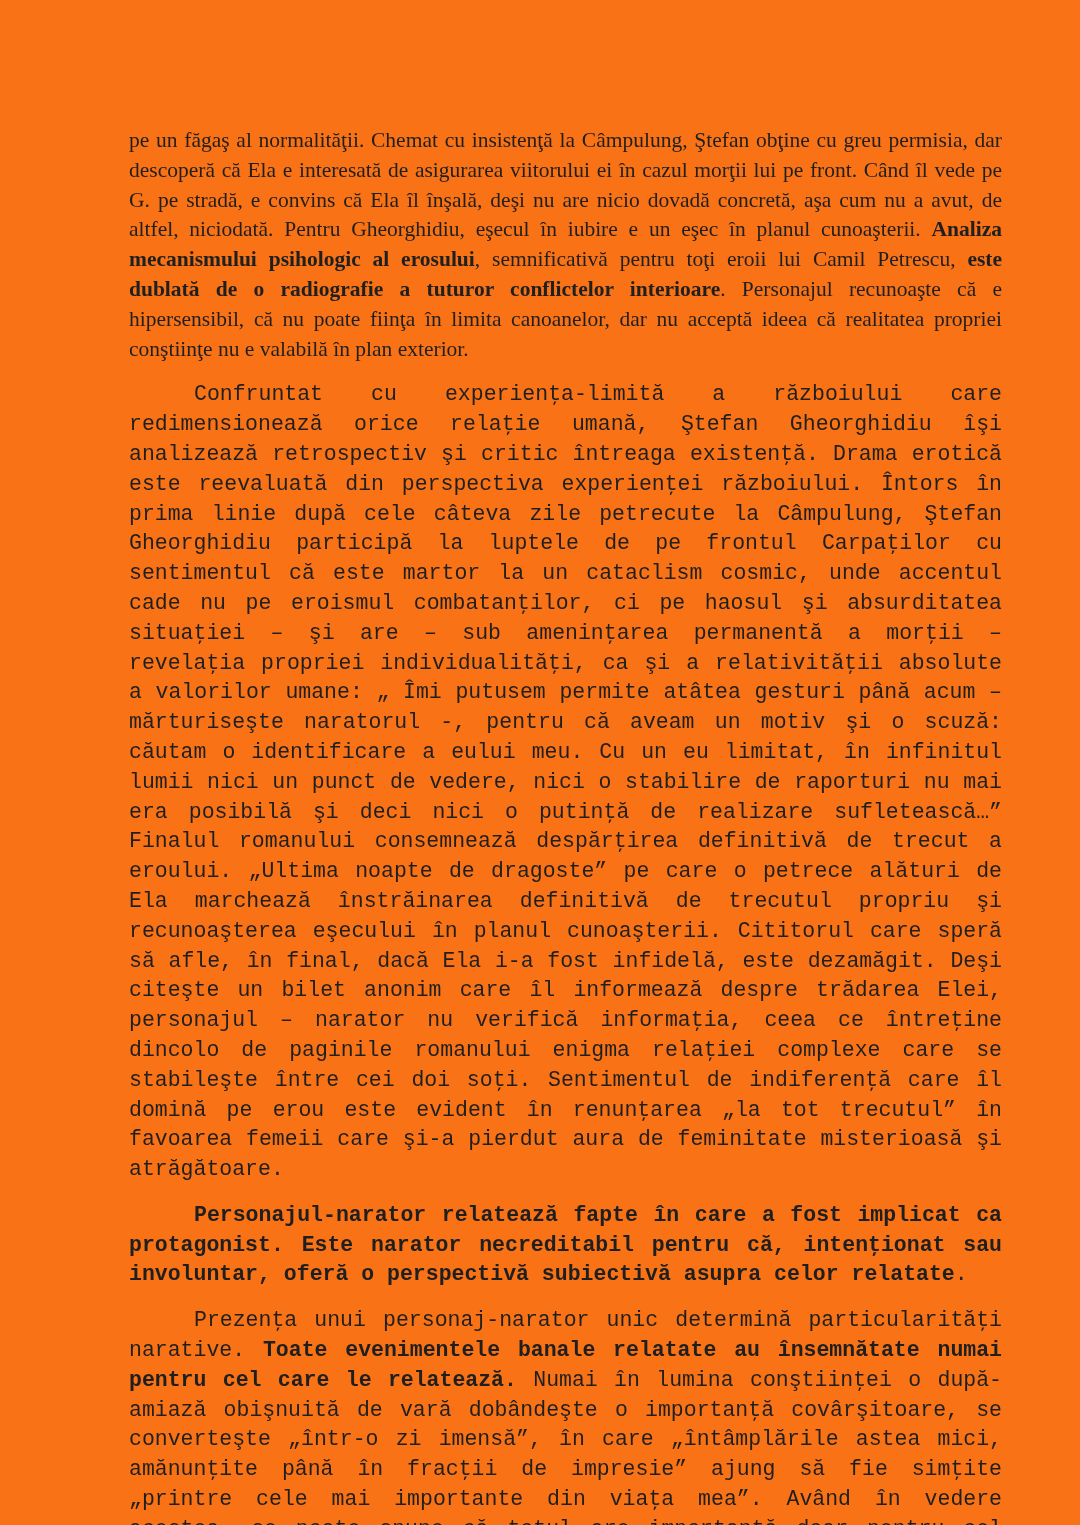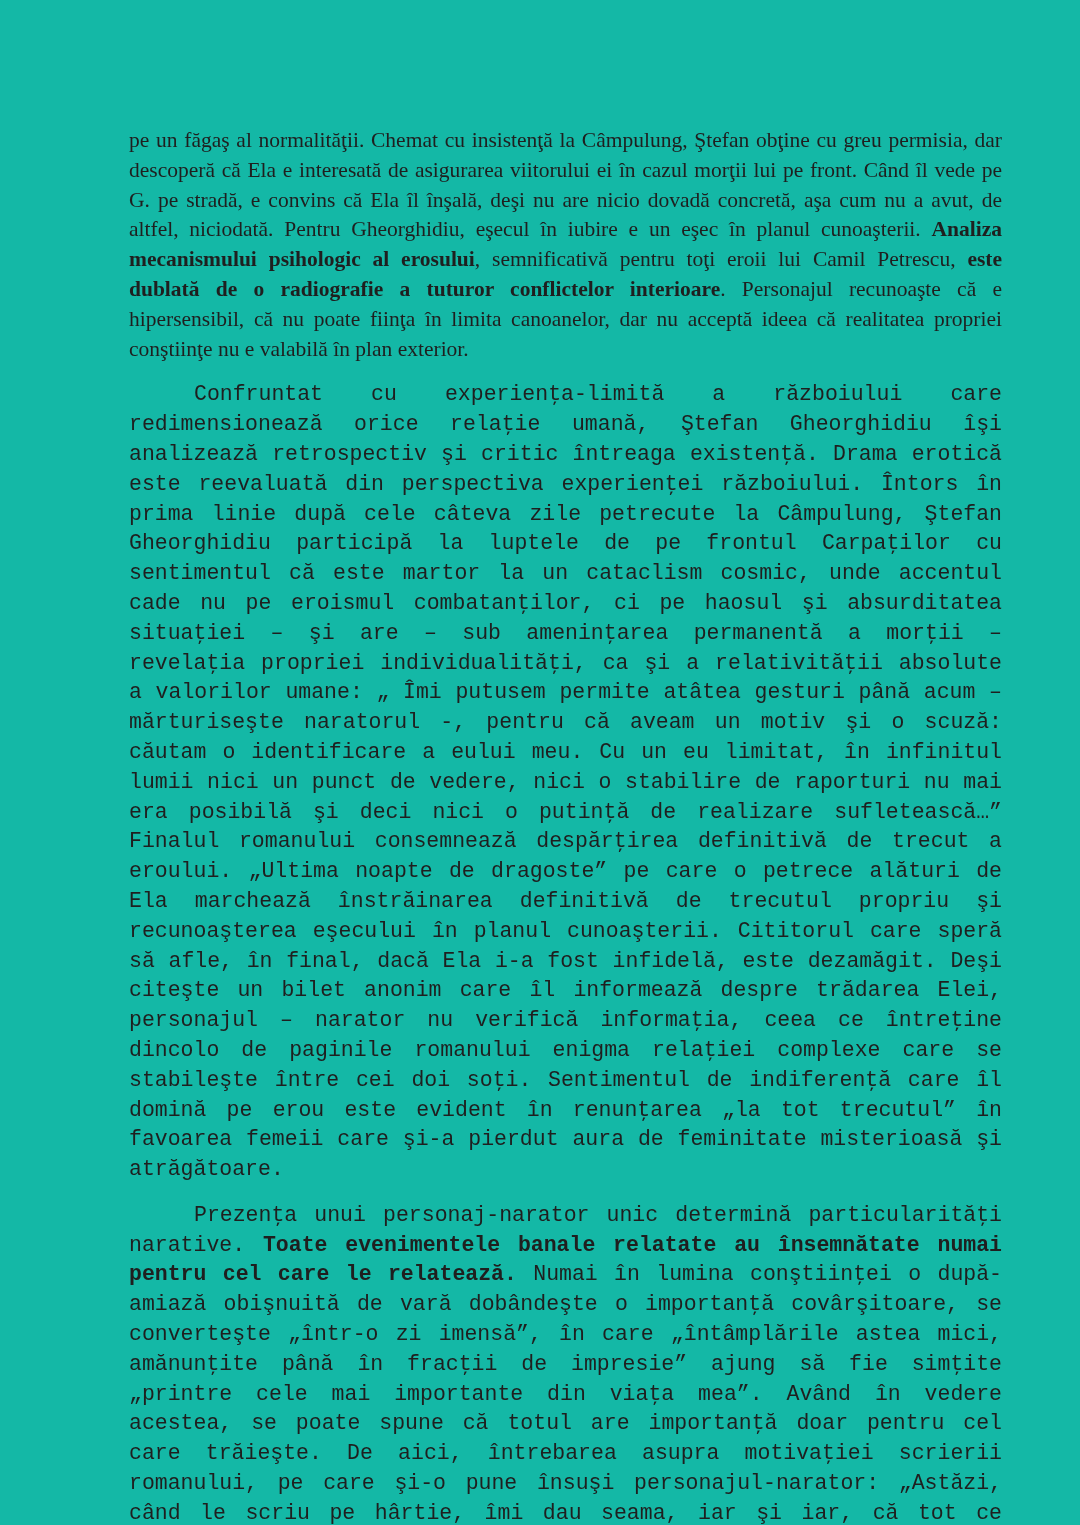--- a/index.html
+++ b/index.html
@@ -12,21 +12,21 @@
     height: 1525px;
     position: relative;
     font-family: "Liberation Serif", "DejaVu Serif", serif;
   }
   .page {
     position: absolute;
     left: 0;
     top: 0;
     width: 1080px;
     height: 1525px;
-    background: #14b8a6;
+    background: #f97316;
     overflow: hidden;
   }
   .content {
     position: absolute;
     left: 129px;
     top: 126px;
     width: 873px;
     color: #1f1f1f;
     font-size: 21.5px;
     line-height: 29.8px;
@@ -44,15 +44,16 @@
     font-weight: bold;
   }
 </style>
 </head>
 <body style="background: rgb(255, 255, 255);">
 
 <div class="page">
   <div class="content" style="color: rgb(31, 31, 31);">
       <p><span>pe un făgaş al normalităţii. Chemat cu insistenţă la Câmpulung, Ştefan obţine cu greu permisia, dar descoperă că Ela e interesată de asigurarea viitorului ei în cazul morţii lui pe front. Când îl vede pe G. pe stradă, e convins că Ela îl înşală, deşi nu are nicio dovadă concretă, aşa cum nu a avut, de altfel, niciodată. Pentru Gheorghidiu, eşecul în iubire e un eşec în planul cunoaşterii. </span><span class="bold">Analiza mecanismului psihologic al erosului</span><span>, semnificativă pentru toţi eroii lui Camil Petrescu, </span><span class="bold">este dublată de o radiografie a tuturor conflictelor interioare</span><span>. Personajul recunoaşte că e hipersensibil, că nu poate fiinţa în limita canoanelor, dar nu acceptă ideea că realitatea propriei conştiinţe nu e valabilă în plan exterior.</span></p>
       <p class="indent"><span>Confruntat cu experienţa-limită a războiului care redimensionează orice relaţie umană, Ştefan Gheorghidiu îşi analizează retrospectiv şi critic întreaga existenţă. Drama erotică este reevaluată din perspectiva experienţei războiului. Întors în prima linie după cele câteva zile petrecute la Câmpulung, Ştefan Gheorghidiu participă la luptele de pe frontul Carpaţilor cu sentimentul că este martor la un cataclism cosmic, unde accentul cade nu pe eroismul combatanţilor, ci pe haosul şi absurditatea situaţiei – şi are – sub ameninţarea permanentă a morţii – revelaţia propriei individualităţi, ca şi a relativităţii absolute a valorilor umane: „ Îmi putusem permite atâtea gesturi până acum – mărturiseşte naratorul -, pentru că aveam un motiv şi o scuză: căutam o identificare a eului meu. Cu un eu limitat, în infinitul lumii nici un punct de vedere, nici o stabilire de raporturi nu mai era posibilă şi deci nici o putinţă de realizare sufletească…” Finalul romanului consemnează despărţirea definitivă de trecut a eroului. „Ultima noapte de dragoste” pe care o petrece alături de Ela marchează înstrăinarea definitivă de trecutul propriu şi recunoaşterea eşecului în planul cunoaşterii. Cititorul care speră să afle, în final, dacă Ela i-a fost infidelă, este dezamăgit. Deşi citeşte un bilet anonim care îl informează despre trădarea Elei, personajul – narator nu verifică informaţia, ceea ce întreţine dincolo de paginile romanului enigma relaţiei complexe care se stabileşte între cei doi soţi. Sentimentul de indiferenţă care îl domină pe erou este evident în renunţarea „la tot trecutul” în favoarea femeii care şi-a pierdut aura de feminitate misterioasă şi atrăgătoare.</span></p>
+      <p class="indent"><span class="bold">Personajul-narator relatează fapte în care a fost implicat ca protagonist. Este narator necreditabil pentru că, intenţionat sau involuntar, oferă o perspectivă subiectivă asupra celor relatate</span><span>.</span></p>
       <p class="indent"><span>Prezenţa unui personaj-narator unic determină particularităţi narative. </span><span class="bold">Toate evenimentele banale relatate au însemnătate numai pentru cel care le relatează.</span><span> Numai în lumina conştiinţei o după-amiază obişnuită de vară dobândeşte o importanţă covârşitoare, se converteşte „într-o zi imensă”, în care „întâmplările astea mici, amănunţite până în fracţii de impresie” ajung să fie simţite „printre cele mai importante din viaţa mea”. Având în vedere acestea, se poate spune că totul are importanţă doar pentru cel care trăieşte. De aici, întrebarea asupra motivaţiei scrierii romanului, pe care şi-o pune însuşi personajul-narator: „Astăzi, când le scriu pe hârtie, îmi dau seama, iar şi iar, că tot ce povestesc nu are importanţă decât pentru mine, că nici nu are sens să fie povestite”. Fraza explicitează poziţia naratorului, care e pus în situaţia să explice de ce povesteşte pentru a fi crezut. Naratorul din roman nu are conştiinţa limpede a actului său. Poate scrie din nevoia mărturisirii, ca să-şi uşureze sufletul, sau din dorinţa de a înţelege mai bine ce s-a întâmplat. În roman nu se oferă nici un indiciu cu privire la motivaţia scrisului.</span></p>
     </div>
 </div>
 
 </body></html>

